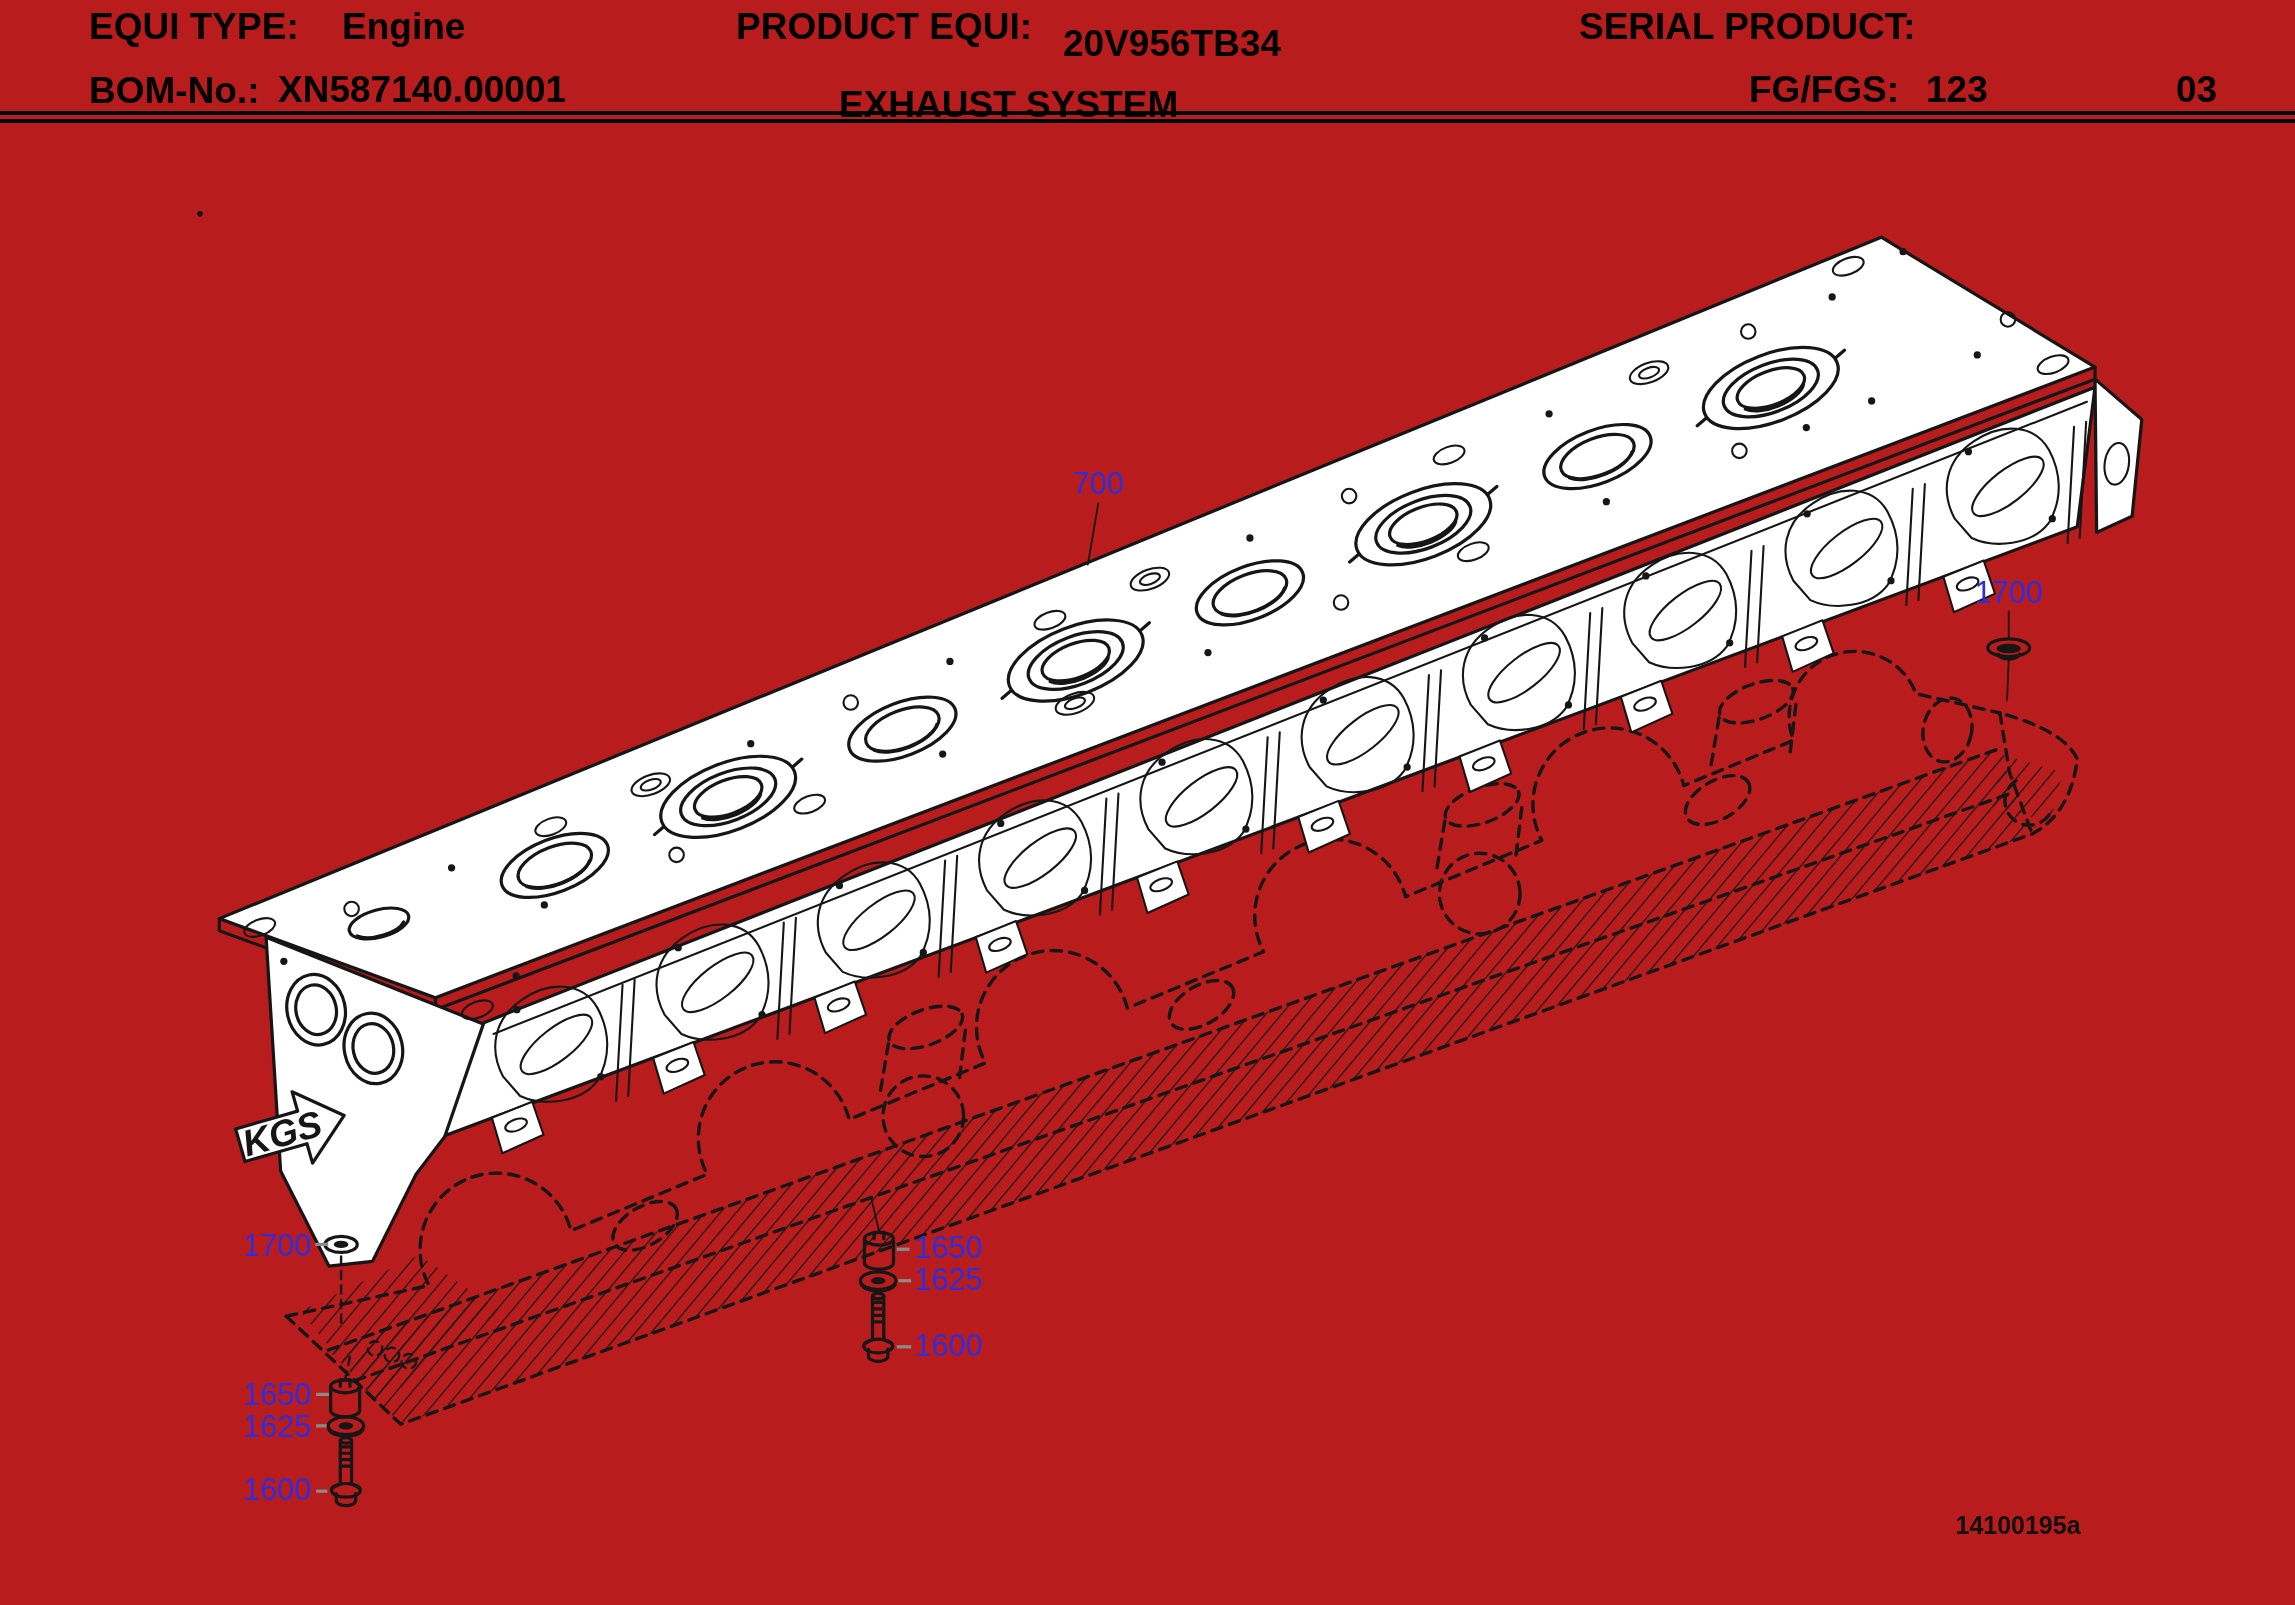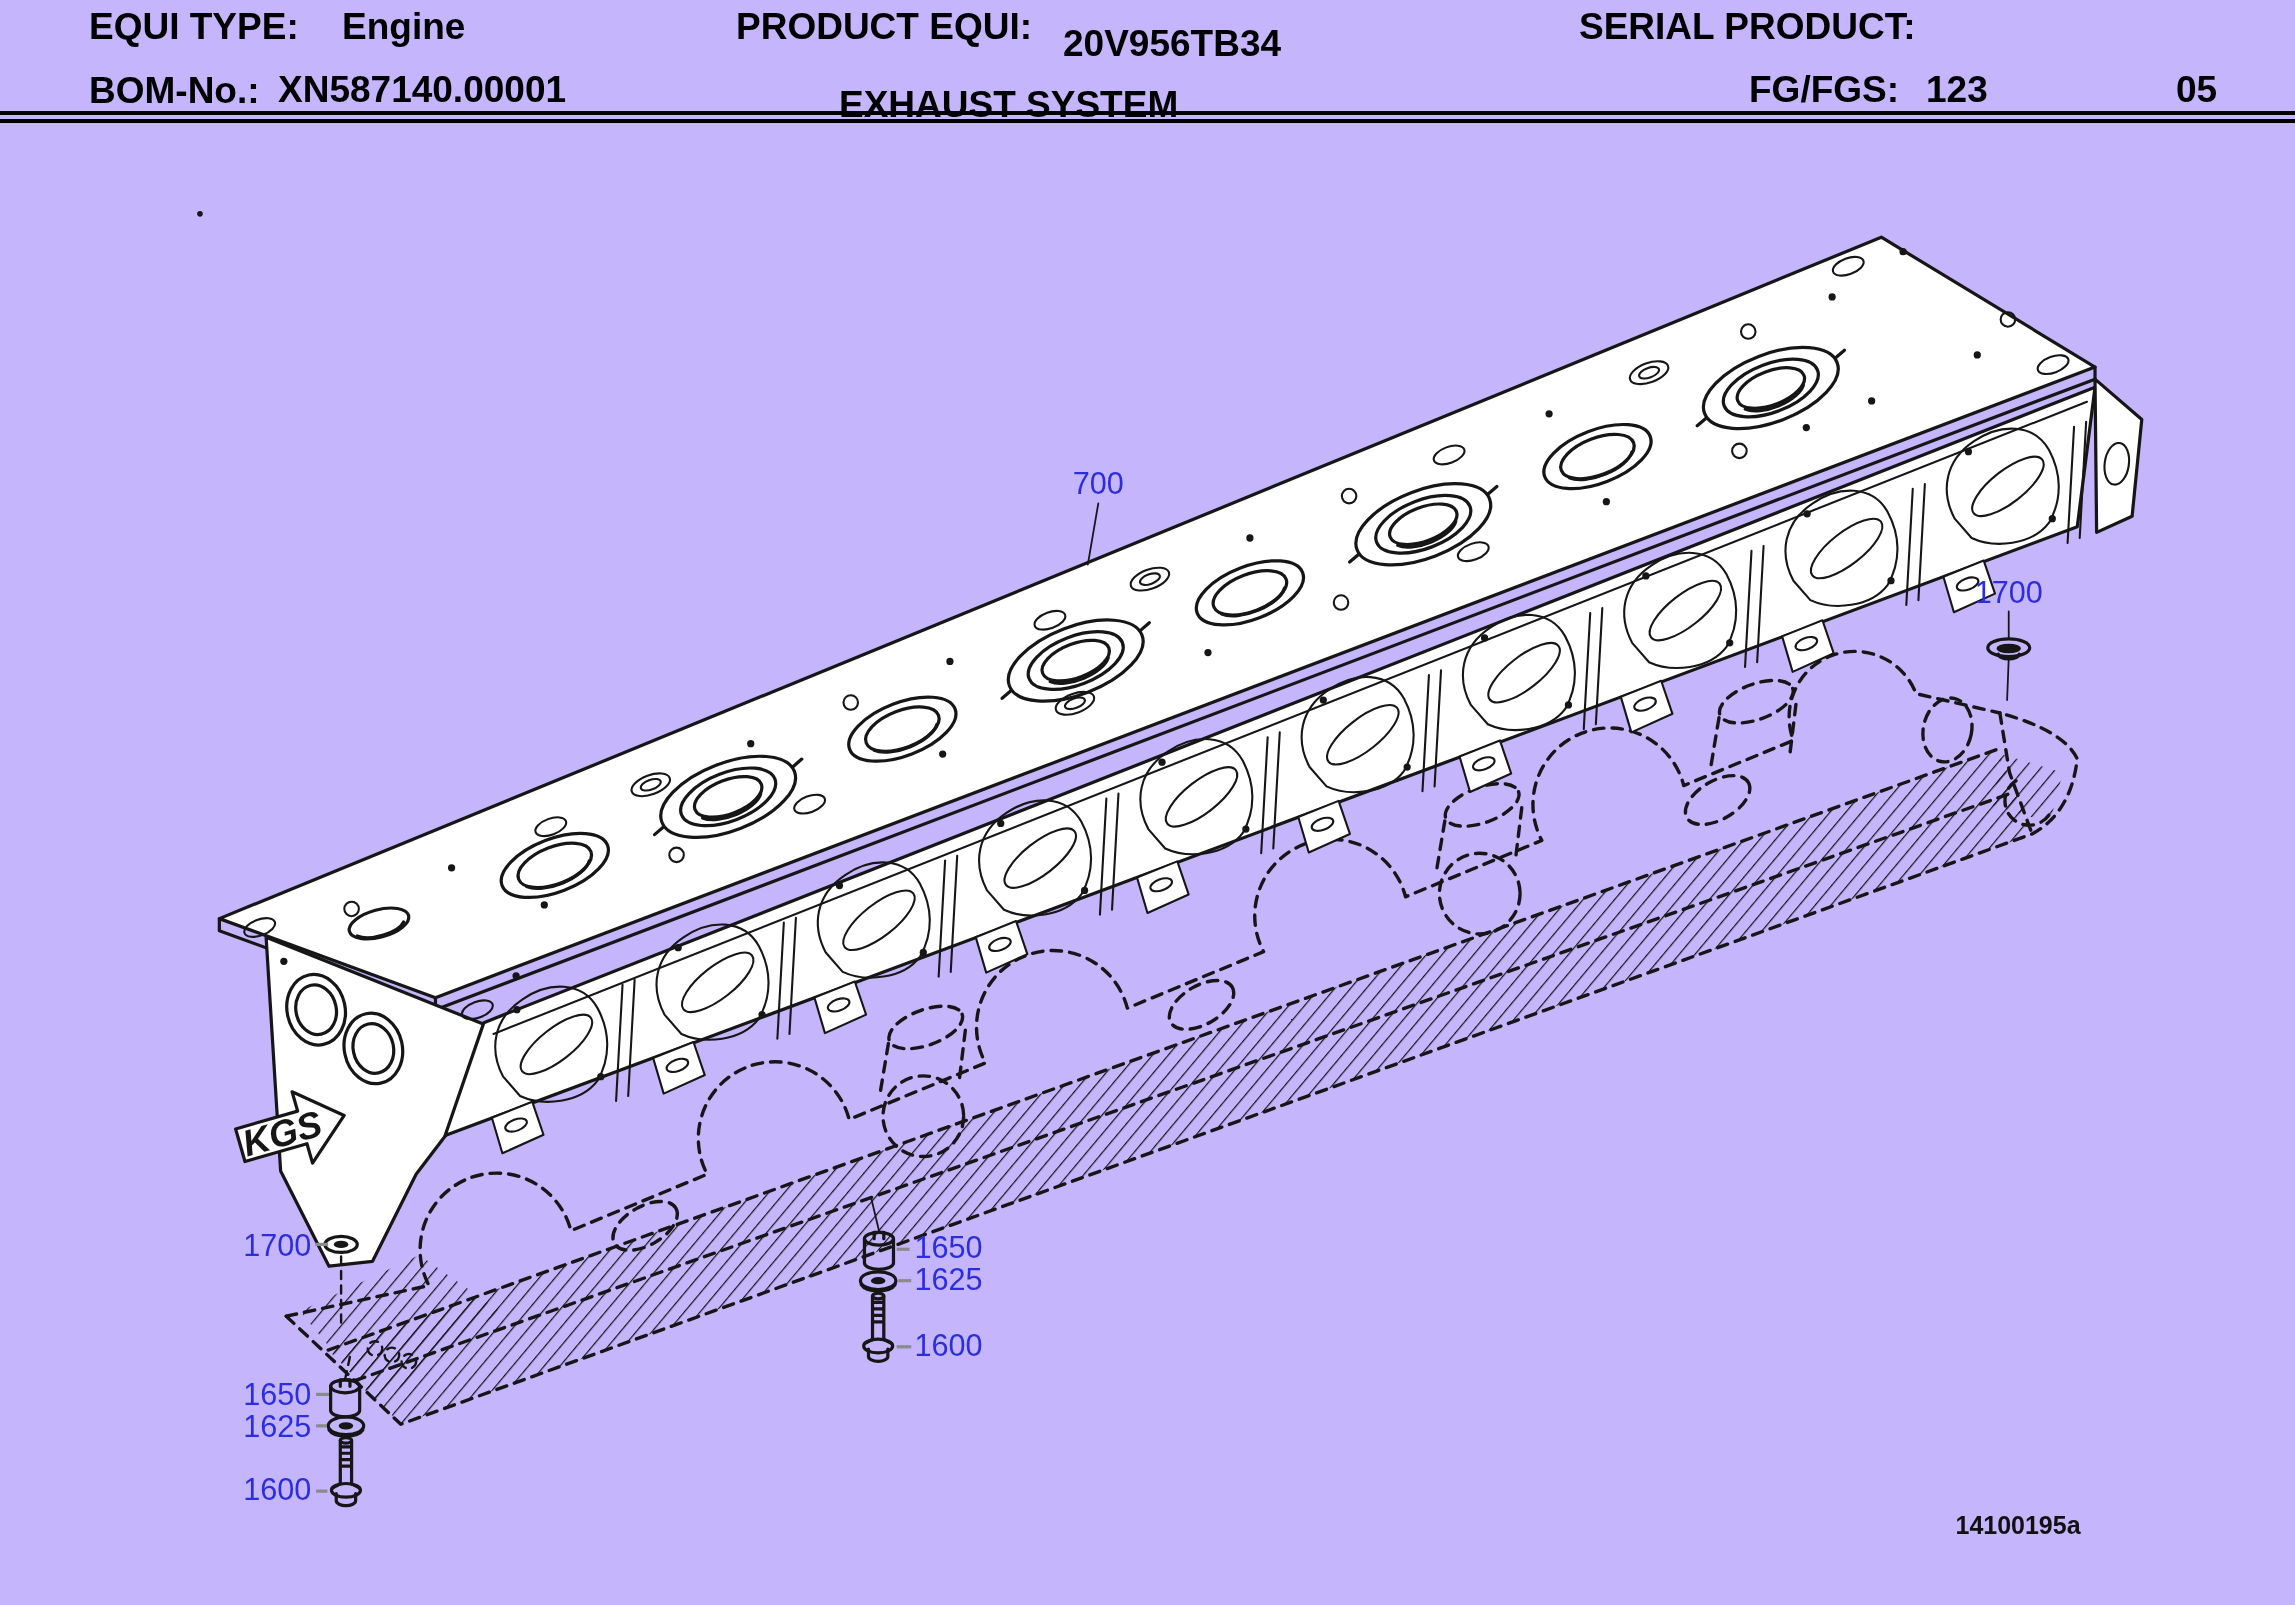--- a/index.html
+++ b/index.html
@@ -1,16 +1,16 @@
 <!DOCTYPE html>
 <html style="font-size:13px"><head>
 <meta charset="utf-8">
 <style>
   html,body{margin:0;padding:0;background:#ffffff;}
-  #page{position:relative;width:2295px;height:1605px;background:#c4b5fd;overflow:hidden;
+  #page{position:relative;width:2295px;height:1605px;background:#b91c1c;overflow:hidden;
         font-family:"Liberation Sans", sans-serif;}
   .hdr-text{position:absolute;font-weight:bold;font-size:37px;color:#000;white-space:nowrap;line-height:1;}
   .rule{position:absolute;left:0;width:2295px;background:#000;}
   svg{position:absolute;left:0;top:0;}
   .lineart{fill:none;stroke:#161616;stroke-width:4;stroke-linecap:round;stroke-linejoin:round;}
   .panel{fill:#ffffff;}
   .thin{stroke-width:2.6;}
   .vthin{stroke-width:2.2;}
   .dashedMain{fill:none;stroke:#161616;stroke-width:4.2;stroke-dasharray:13 10;stroke-linecap:round;stroke-linejoin:round;}
   .dashedThin{fill:none;stroke:#161616;stroke-width:3;stroke-dasharray:10 8;}
@@ -31,21 +31,21 @@
     <span class="hdr-text" style="left:736px;top:8px">PRODUCT EQUI:</span>
     <span class="hdr-text" style="left:1063px;top:25px">20V956TB34</span>
     <span class="hdr-text" style="left:1579px;top:8px">SERIAL PRODUCT:</span>
     <span class="hdr-text" style="left:1928px;top:8px"></span>
 
     <span class="hdr-text" style="left:89px;top:72px">BOM-No.:</span>
     <span class="hdr-text" style="left:278px;top:71px">XN587140.00001</span>
     <span class="hdr-text" style="left:839px;top:86px">EXHAUST SYSTEM</span>
     <span class="hdr-text" style="left:1749px;top:71px">FG/FGS:</span>
     <span class="hdr-text" style="left:1926px;top:71px">123</span>
-    <span class="hdr-text" style="left:2176px;top:71px">05</span>
+    <span class="hdr-text" style="left:2176px;top:71px">03</span>
 
     <div class="rule" style="top:111px;height:4px"></div>
     <div class="rule" style="top:119px;height:4px"></div>
   </div>
 
   <svg width="2295" height="1605" viewBox="0 0 2846 1990">
     <defs>
       <pattern id="hatch" width="15" height="15" patternUnits="userSpaceOnUse" patternTransform="rotate(40)">
         <line x1="0" y1="0" x2="0" y2="15" stroke="#161616" stroke-width="3"></line>
       </pattern>

